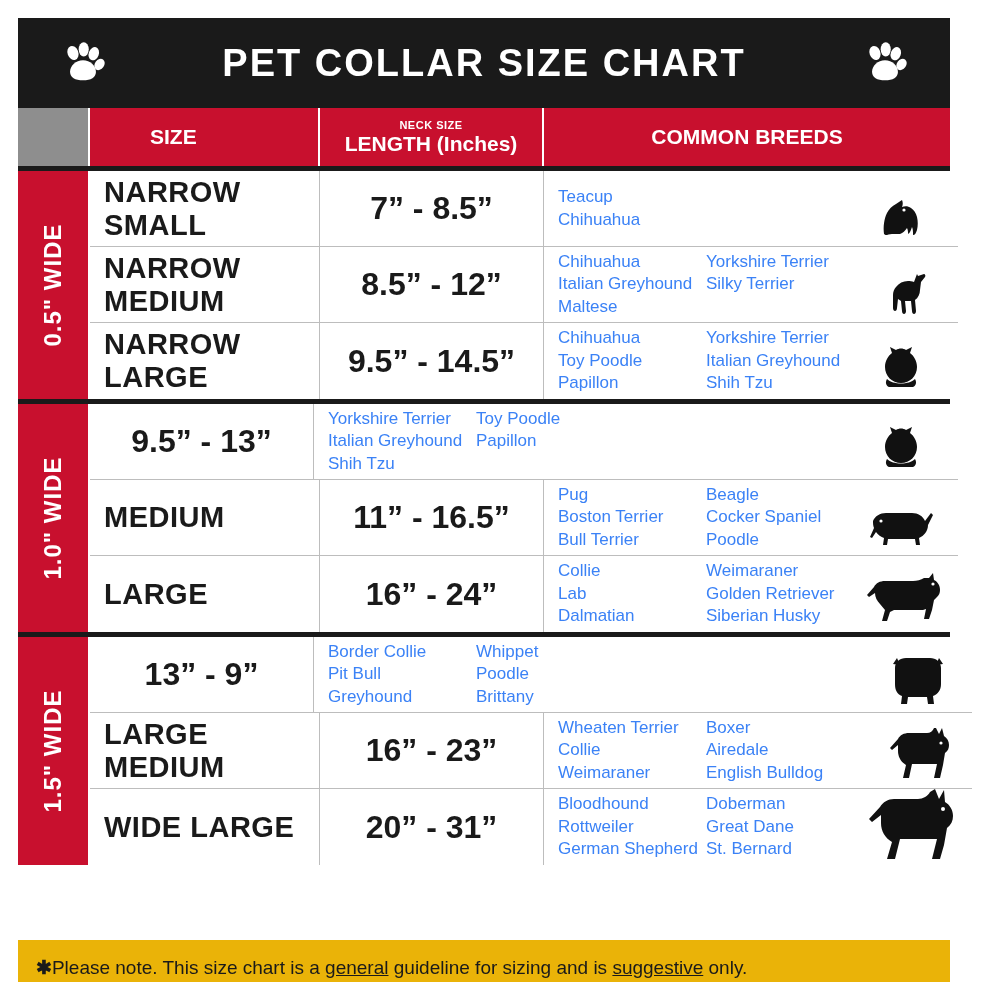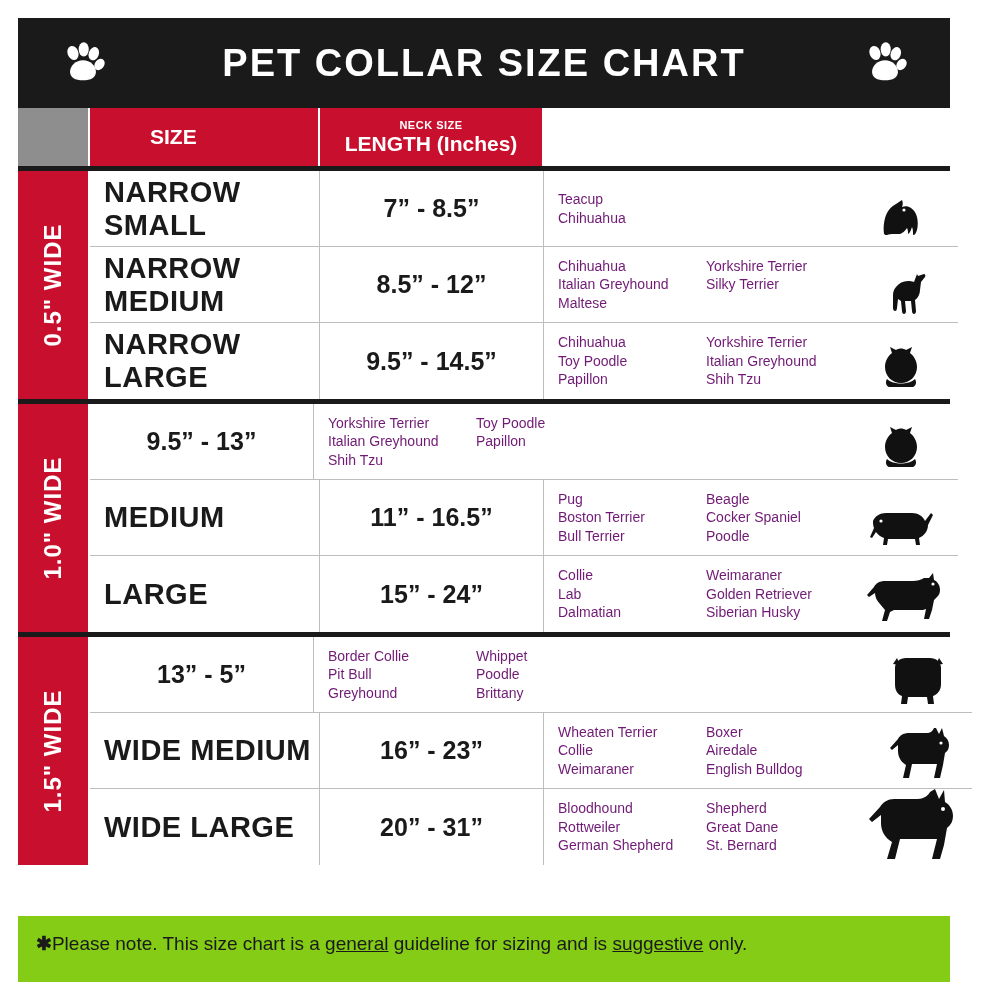--- a/index.html
+++ b/index.html
@@ -94,48 +94,48 @@
     width: 230px; flex: 0 0 230px;
     display: flex; align-items: center;
     padding-left: 14px;
     font-size: 29px; font-weight: bold; color: #1a1a1a;
     border-right: 1px solid #bdbdbd;
     letter-spacing: .5px;
   }
   .cell-length {
     width: 224px; flex: 0 0 224px;
     display: flex; align-items: center; justify-content: center;
-    font-size: 25px; font-weight: bold; color: #1a1a1a;
+    font-size: 32px; font-weight: bold; color: #1a1a1a;
     border-right: 1px solid #bdbdbd;
   }
   .cell-breeds {
     flex: 1 1 auto;
     display: flex; align-items: center;
     padding: 0 6px 0 14px;
     position: relative;
   }
   .breed-cols { display: flex; gap: 0; flex: 1 1 auto; }
   .breed-col {
-    font-size: 14px; color: #701a75; line-height: 1.32;
+    font-size: 17px; color: #3b82f6; line-height: 1.32;
   }
   .breed-col.c1 { width: 148px; flex: 0 0 148px; }
   .breed-col.c2 { width: 150px; flex: 0 0 150px; }
   .dog-silhouette {
     width: 96px; flex: 0 0 96px;
     display: flex; align-items: flex-end; justify-content: center;
     height: 100%;
     padding-bottom: 6px;
   }
   .dog-silhouette svg { display: block; }
 
   
   .footer {
-    background: #84cc16;
+    background: #eab308;
     color: #1a1a1a;
-    padding: 14px 18px 24px 18px;
+    padding: 14px 18px 0 18px;
     font-size: 19px;
     line-height: 1.45;
     flex: 0 0 auto;
   }
   .footer .star { font-weight: bold; }
   .footer u { text-decoration: underline; }
 </style>
 </head>
 <body>
 
@@ -161,20 +161,21 @@
 
   <div class="table">
 
     <div class="row thead">
       <div class="th corner col-wide"></div>
       <div class="th size-h col-size">SIZE</div>
       <div class="th length-h col-length">
         <div class="small">NECK SIZE</div>
         <div>LENGTH (Inches)</div>
       </div>
+      <div class="th breeds-h col-breeds">COMMON BREEDS</div>
     </div>
 
     <div class="group">
       <div class="group-label">
         <span>0.5" WIDE</span>
       </div>
       <div class="group-rows">
 
         <div class="trow">
           <div class="cell-size">NARROW SMALL</div>
@@ -278,21 +279,21 @@
               <svg width="78" height="44" viewBox="0 0 78 44">
                 <path fill="#111" d="M8 16c2-5 7-8 13-8h26c6 0 11 3 13 8l6-8 2 2-5 10c0 6-4 11-9 13l1 7h-4l-1-6H23l-1 6h-4l1-7c-3-1-6-3-8-6l-4 6-2-1 4-9c-1-2-1-5-1-7z"></path>
                 <circle cx="16" cy="16" r="1.6" fill="#fff"></circle>
               </svg>
             </div>
           </div>
         </div>
 
         <div class="trow">
           <div class="cell-size">LARGE</div>
-          <div class="cell-length">15” - 24”</div>
+          <div class="cell-length">16” - 24”</div>
           <div class="cell-breeds">
             <div class="breed-cols">
               <div class="breed-col c1" style="white-space:pre-line">Collie
 Lab
 Dalmatian</div>
               <div class="breed-col c2" style="white-space:pre-line">Weimaraner
 Golden Retriever
 Siberian Husky</div>
             </div>
             <div class="dog-silhouette">
@@ -307,41 +308,41 @@
       </div>
     </div>
 
     <div class="group">
       <div class="group-label">
         <span>1.5" WIDE</span>
       </div>
       <div class="group-rows">
 
         <div class="trow">
-          <div class="cell-length">13” - 5”</div>
+          <div class="cell-length">13” - 9”</div>
           <div class="cell-breeds">
             <div class="breed-cols">
               <div class="breed-col c1" style="white-space:pre-line">Border Collie
 Pit Bull
 Greyhound</div>
               <div class="breed-col c2" style="white-space:pre-line">Whippet
 Poodle
 Brittany</div>
             </div>
             <div class="dog-silhouette">
               <svg width="70" height="52" viewBox="0 0 70 52">
                 <path fill="#111" d="M12 14c0-6 5-10 11-10h24c6 0 11 4 11 10v16c0 6-3 10-8 12l1 8h-6l-1-7H25l-1 7h-6l1-8c-5-2-7-6-7-12V14z"></path>
                 <path fill="#111" d="M10 10l4-6 3 7zM60 10l-4-6-3 7z"></path>
               </svg>
             </div>
           </div>
         </div>
 
         <div class="trow">
-          <div class="cell-size">WIDE MEDIUM</div>
+          <div class="cell-size">LARGE MEDIUM</div>
           <div class="cell-length">16” - 23”</div>
           <div class="cell-breeds">
             <div class="breed-cols">
               <div class="breed-col c1" style="white-space:pre-line">Wheaten Terrier
 Collie
 Weimaraner</div>
               <div class="breed-col c2" style="white-space:pre-line">Boxer
 Airedale
 English Bulldog</div>
             </div>
@@ -355,21 +356,21 @@
         </div>
 
         <div class="trow">
           <div class="cell-size">WIDE LARGE</div>
           <div class="cell-length">20” - 31”</div>
           <div class="cell-breeds">
             <div class="breed-cols">
               <div class="breed-col c1" style="white-space:pre-line">Bloodhound
 Rottweiler
 German Shepherd</div>
-              <div class="breed-col c2" style="white-space:pre-line">Shepherd
+              <div class="breed-col c2" style="white-space:pre-line">Doberman
 Great Dane
 St. Bernard</div>
             </div>
             <div class="dog-silhouette" style="width:110px;flex:0 0 110px">
               <svg width="104" height="72" viewBox="0 0 104 72">
                 <path fill="#111" d="M76 2l4 10 5-9 1 12c5 3 8 8 8 14 0 5-2 9-6 12l-3 17-4 14h-8l5-20H41l-5 20h-8l5-17c-7-4-11-11-11-19v-8l-9 7-3-3 11-12c3-5 8-8 14-8h24c5 0 10-3 12-7z"></path>
                 <circle cx="84" cy="22" r="2" fill="#fff"></circle>
               </svg>
             </div>
           </div>

